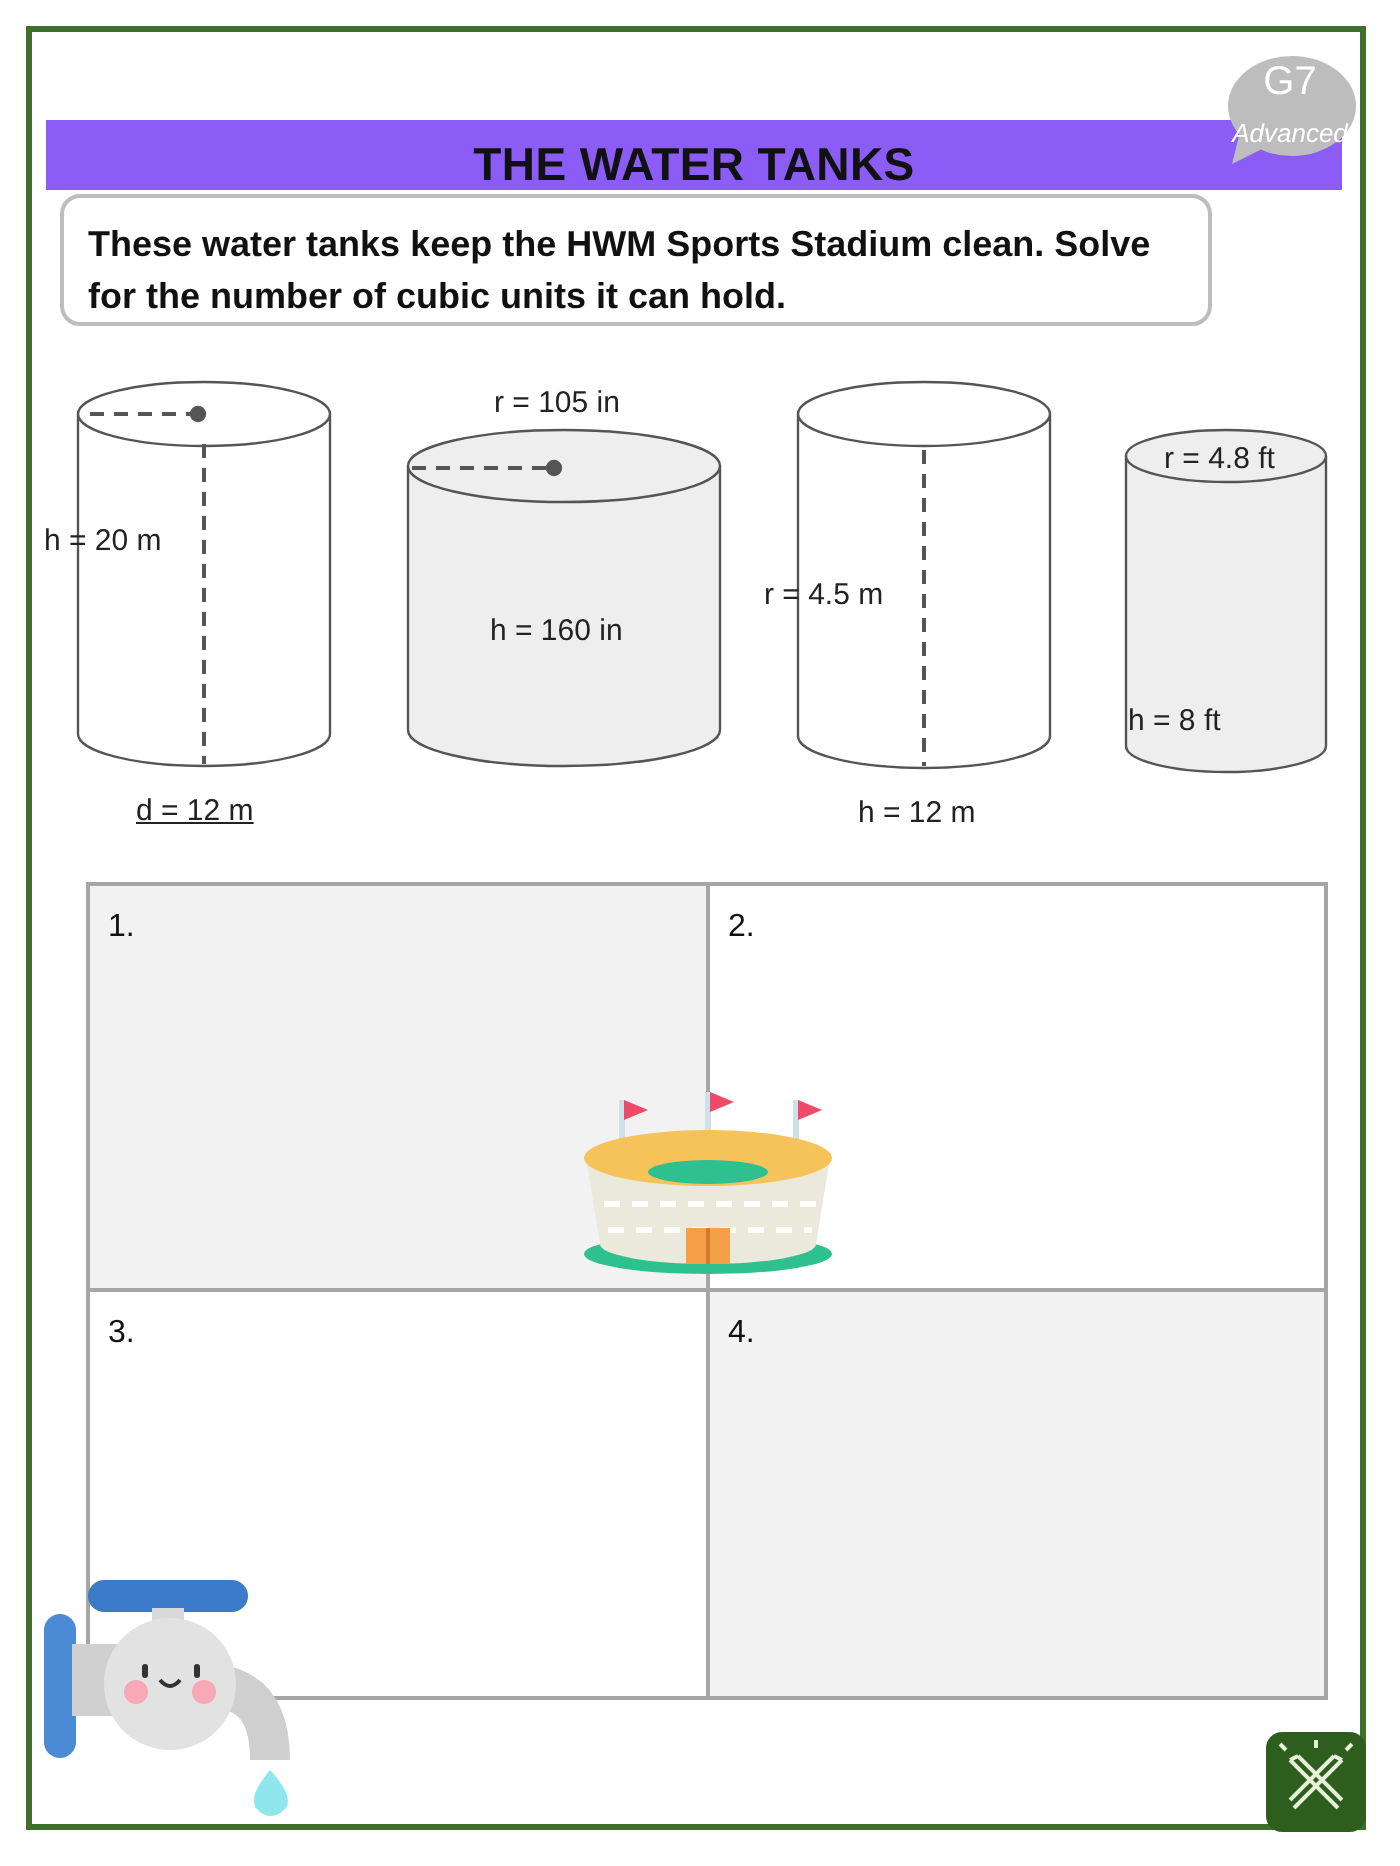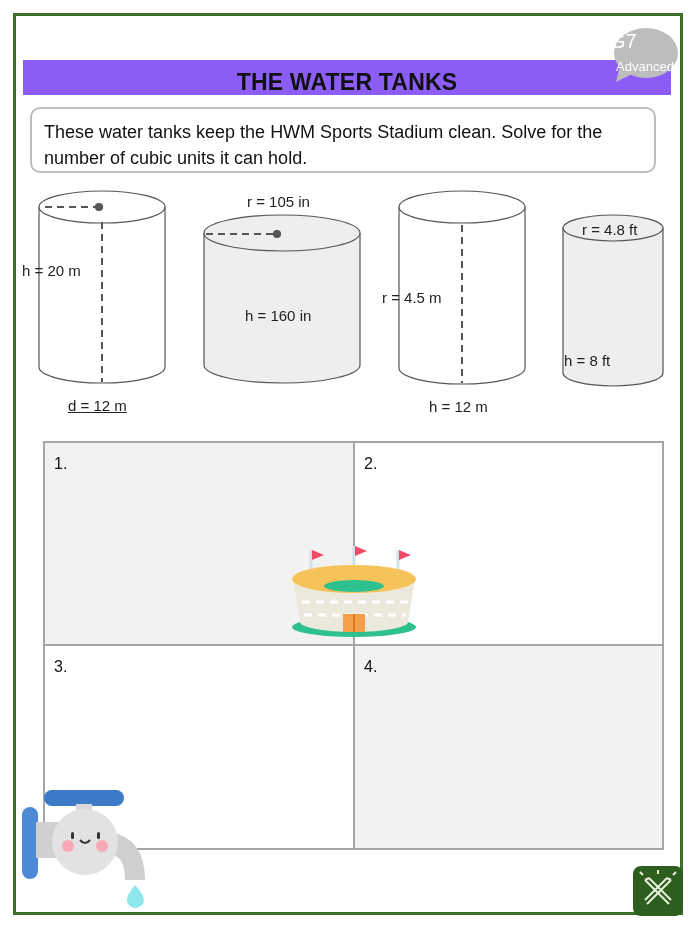--- a/index.html
+++ b/index.html
@@ -1,23 +1,23 @@
 <!DOCTYPE html>
 <html><head>
 <meta charset="utf-8">
 <style>
   html,body{margin:0;padding:0;background:#fff;}
   body{width:700px;height:933px;position:relative;overflow:hidden;font-family:"Liberation Sans",sans-serif;color:#111;}
   .frame{position:absolute;left:13px;top:13px;width:670px;height:902px;border:3px solid #3e6f2b;box-sizing:border-box;}
   .titlebar{position:absolute;left:23px;top:34px;width:648px;height:35px;background:#8b5cf6;margin-top:26px;}
   .title{position:absolute;left:0;right:0;top:9px;text-align:center;font-weight:bold;font-size:23px;letter-spacing:0.2px;}
   .badge{position:absolute;left:610px;top:26px;width:70px;height:58px;}
-  .badge-g{position:absolute;left:0;right:0;top:4px;text-align:left;color:#fff;font-size:20px;}
-  .badge-a{position:absolute;left:0;right:0;top:33px;text-align:center;color:#fff;font-size:13px;}
-  .instr{position:absolute;left:30px;top:107px;width:626px;height:66px;border:2px solid #bdbdbd;border-radius:10px;box-sizing:border-box;padding:10px 12px;font-weight:normal;font-size:18px;line-height:26px;}
+  .badge-g{position:absolute;left:0;right:0;top:4px;text-align:center;color:#fff;font-size:20px;}
+  .badge-a{position:absolute;left:0;right:0;top:33px;text-align:center;color:#fff;font-size:13px;font-style:italic;}
+  .instr{position:absolute;left:30px;top:97px;width:576px;height:66px;border:2px solid #bdbdbd;border-radius:10px;box-sizing:border-box;padding:10px 12px;font-weight:bold;font-size:18px;line-height:26px;}
   .lbl{position:absolute;font-size:15px;color:#222;white-space:nowrap;text-align:center;}
   svg.fig{position:absolute;left:0;top:0;}
   .grid{position:absolute;left:43px;top:441px;width:621px;height:409px;border:2px solid #a6a6a6;box-sizing:border-box;}
   .cell{position:absolute;box-sizing:border-box;}
   .cell span{position:absolute;left:9px;top:12px;font-size:16px;}
   .c1{left:0;top:0;width:310px;height:203px;background:#f2f2f2;border-right:2px solid #a6a6a6;border-bottom:2px solid #a6a6a6;}
   .c2{left:310px;top:0;width:307px;height:203px;background:#fff;border-bottom:2px solid #a6a6a6;}
   .c3{left:0;top:203px;width:310px;height:202px;background:#fff;border-right:2px solid #a6a6a6;}
   .c4{left:310px;top:203px;width:307px;height:202px;background:#f2f2f2;}
   .logo{position:absolute;left:633px;top:866px;width:50px;height:50px;background:#2e5e1e;border-radius:8px;}

